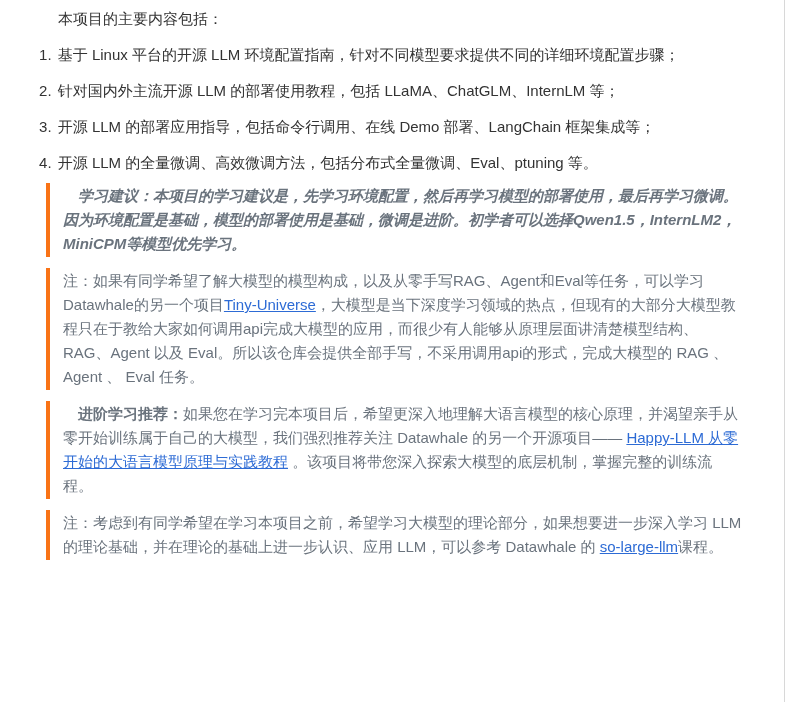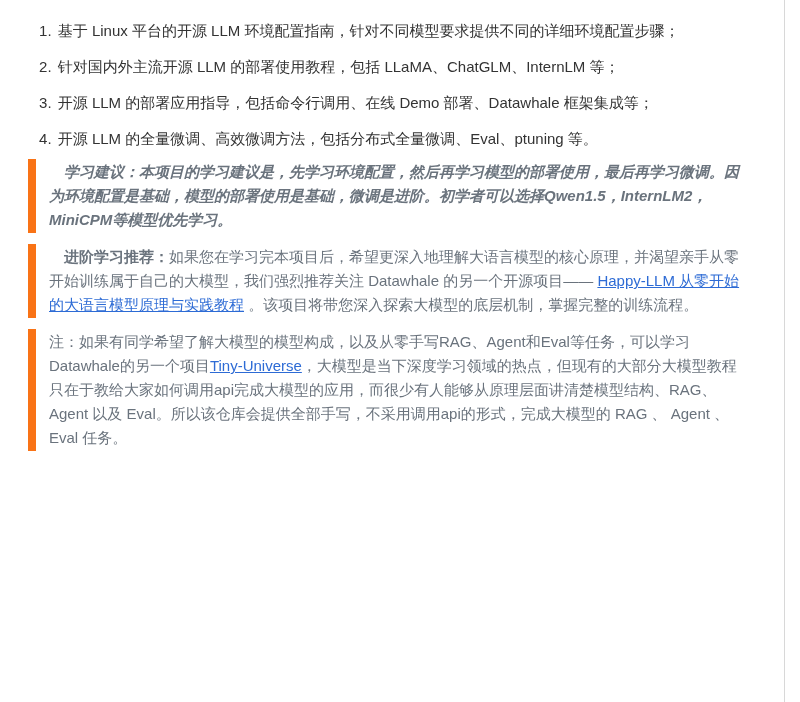--- a/index.html
+++ b/index.html
@@ -27,57 +27,61 @@
   p.para.bold { font-weight: 700; }
   ol.contents {
     margin: 2px 0 8px 0;
     padding-left: 1.85em;
   }
   ol.contents li {
     margin: 12px 0 1px 0;
     padding-left: 2px;
   }
   blockquote.quote {
-    margin: 0 0 11px 0;
-    border-left: 8px solid #f97316;
+    margin: 0 0 11px 18px;
+    border-left: 4px solid #f97316;
     padding: 1px 14px 1px 13px;
     color: #6a737d;
   }
   blockquote.quote p { margin: 0; }
   .indent1 { text-indent: 1em; }
   .bi { font-weight: 700; font-style: italic; }
   .b  { font-weight: 700; }
   a.link {
     color: #2d6bd5;
     text-decoration: underline;
     cursor: pointer;
   }
 </style>
 </head>
 <body>
 
 <div class="page">
 
 
+  <p class="para">本项目的主要内容包括：</p>
 
   <ol class="contents">
     <li>基于 Linux 平台的开源 LLM 环境配置指南，针对不同模型要求提供不同的详细环境配置步骤；</li>
     <li>针对国内外主流开源 LLM 的部署使用教程，包括 LLaMA、ChatGLM、InternLM 等；</li>
-    <li>开源 LLM 的部署应用指导，包括命令行调用、在线 Demo 部署、Datawhale 框架集成等；</li>
+    <li>开源 LLM 的部署应用指导，包括命令行调用、在线 Demo 部署、LangChain 框架集成等；</li>
     <li>开源 LLM 的全量微调、高效微调方法，包括分布式全量微调、Eval、ptuning 等。</li>
   </ol>
 
 
 
   <blockquote class="quote">
     <p class="indent1"><span class="bi">学习建议：本项目的学习建议是，先学习环境配置，然后再学习模型的部署使用，最后再学习微调。因为环境配置是基础，模型的部署使用是基础，微调是进阶。初学者可以选择Qwen1.5，InternLM2，MiniCPM等模型优先学习。</span></p>
   </blockquote>
 
   <blockquote class="quote">
+    <p><span>注：如果有同学希望了解大模型的模型构成，以及从零手写RAG、Agent和Eval等任务，可以学习Datawhale的另一个项目</span><a class="link">Tiny-Universe</a><span>，大模型是当下深度学习领域的热点，但现有的大部分大模型教程只在于教给大家如何调用api完成大模型的应用，而很少有人能够从原理层面讲清楚模型结构、RAG、Agent 以及 Eval。所以该仓库会提供全部手写，不采用调用api的形式，完成大模型的 RAG 、 Agent 、 Eval 任务。</span></p>
+  </blockquote>
+
+  <blockquote class="quote">
     <p class="indent1"><span class="b">进阶学习推荐：</span><span>如果您在学习完本项目后，希望更深入地理解大语言模型的核心原理，并渴望亲手从零开始训练属于自己的大模型，我们强烈推荐关注 Datawhale 的另一个开源项目—— </span><a class="link">Happy-LLM 从零开始的大语言模型原理与实践教程</a><span> 。该项目将带您深入探索大模型的底层机制，掌握完整的训练流程。</span></p>
   </blockquote>
 
   <blockquote class="quote">
-    <p><span>注：如果有同学希望了解大模型的模型构成，以及从零手写RAG、Agent和Eval等任务，可以学习Datawhale的另一个项目</span><a class="link">Tiny-Universe</a><span>，大模型是当下深度学习领域的热点，但现有的大部分大模型教程只在于教给大家如何调用api完成大模型的应用，而很少有人能够从原理层面讲清楚模型结构、RAG、Agent 以及 Eval。所以该仓库会提供全部手写，不采用调用api的形式，完成大模型的 RAG 、 Agent 、 Eval 任务。</span></p>
+    <p><span>注：考虑到有同学希望在学习本项目之前，希望学习大模型的理论部分，如果想要进一步深入学习 LLM 的理论基础，并在理论的基础上进一步认识、应用 LLM，可以参考 Datawhale 的 </span><a class="link">so-large-llm</a><span>课程。</span></p>
   </blockquote>
-
 
 </div>
 
 </body></html>

